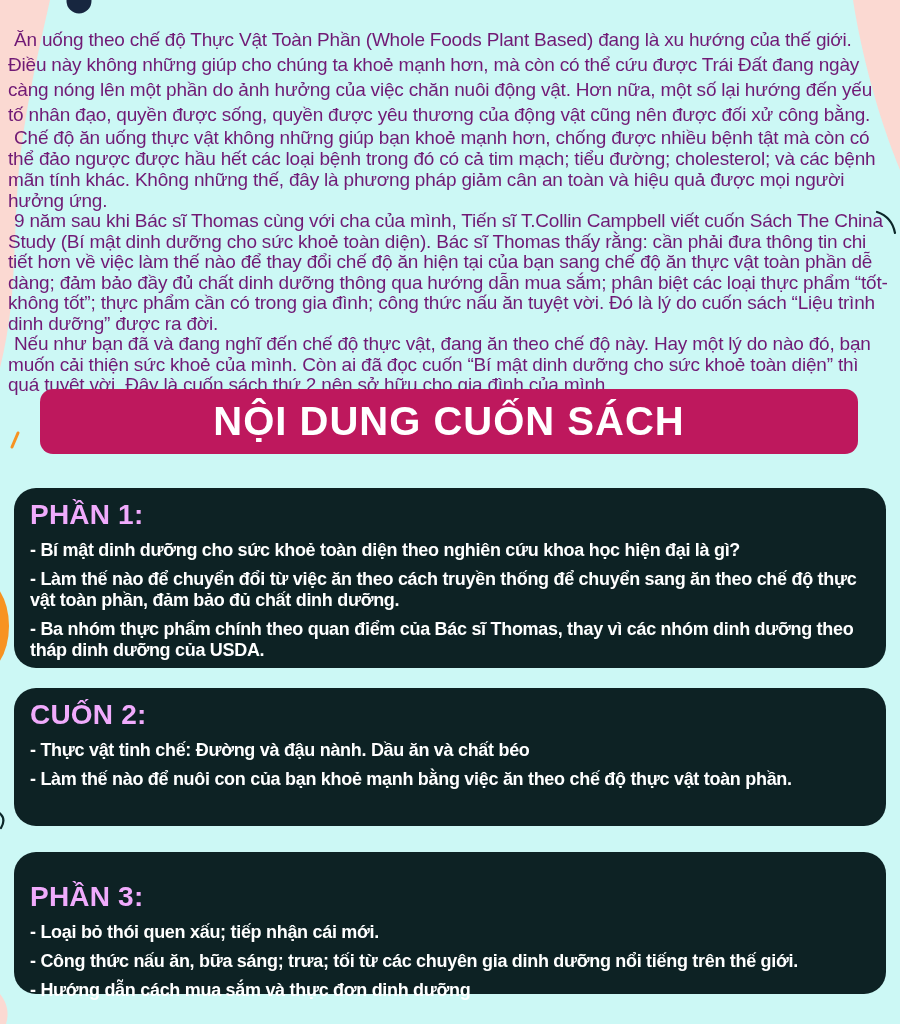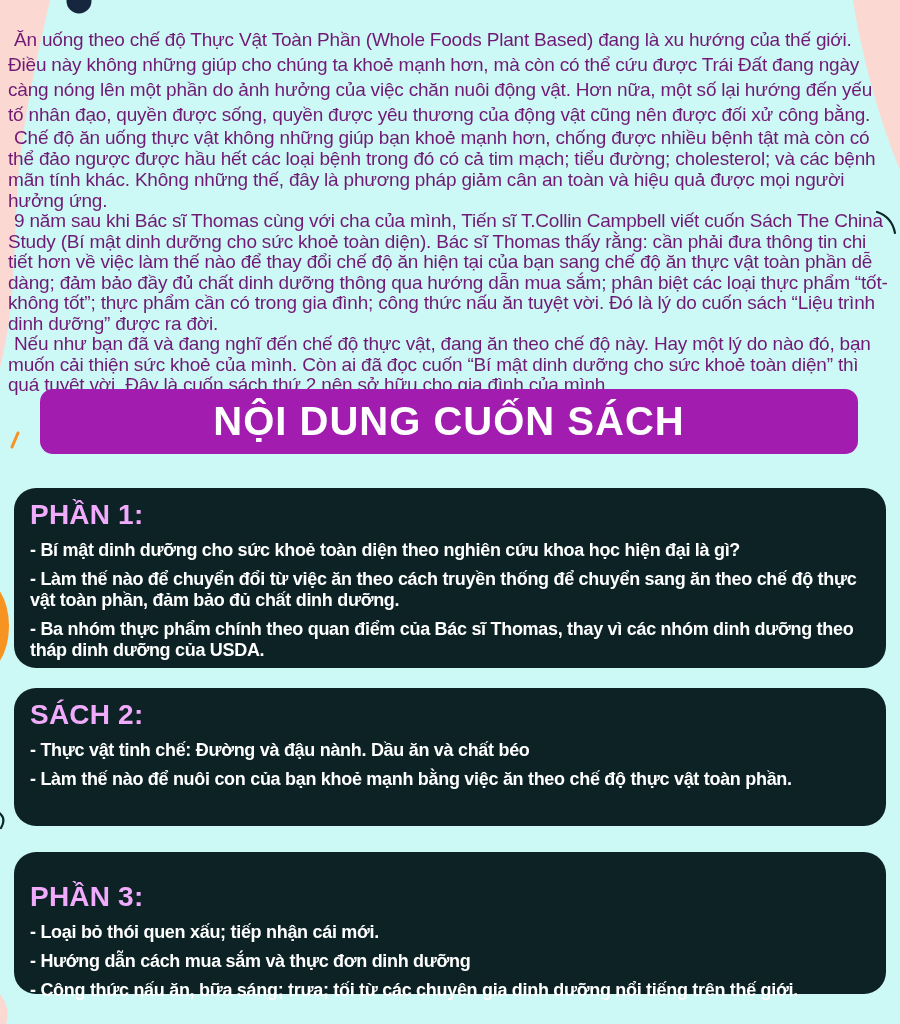--- a/index.html
+++ b/index.html
@@ -23,21 +23,21 @@
     font-size:19px;letter-spacing:-0.2px;
   }
   .intro p{margin:0;text-indent:6px;}
   .p1{line-height:25px;margin-bottom:0px;}
   .p2{line-height:21px;margin-bottom:5px;}
   .p3{line-height:20.5px;margin-bottom:5px;}
   .p4{line-height:20.5px;}
 
   .banner{
     position:absolute;left:40px;top:389px;width:818px;height:65px;
-    background:#a21caf;border-radius:13px;
+    background:#be185d;border-radius:13px;
     display:flex;align-items:center;justify-content:center;
   }
   .banner span{
     color:#ffffff;font-size:40px;font-weight:700;letter-spacing:1px;
     white-space:nowrap;
   }
 
   .card{
     position:absolute;left:14px;width:872px;
     background:#0d2224;border-radius:22px;
@@ -86,26 +86,26 @@
     </div>
 
     <div class="card card1">
       <h2>PHẦN 1:</h2>
       <p class="bullet">- Bí mật dinh dưỡng cho sức khoẻ toàn diện theo nghiên cứu khoa học hiện đại là gì?</p>
       <p class="bullet">- Làm thế nào để chuyển đổi từ việc ăn theo cách truyền thống để chuyển sang ăn theo chế độ thực vật toàn phần, đảm bảo đủ chất dinh dưỡng.</p>
       <p class="bullet">- Ba nhóm thực phẩm chính theo quan điểm của Bác sĩ Thomas, thay vì các nhóm dinh dưỡng theo tháp dinh dưỡng của USDA.</p>
     </div>
 
     <div class="card card2">
-      <h2>SÁCH 2:</h2>
+      <h2>CUỐN 2:</h2>
       <p class="bullet">- Thực vật tinh chế: Đường và đậu nành. Dầu ăn và chất béo</p>
       <p class="bullet">- Làm thế nào để nuôi con của bạn khoẻ mạnh bằng việc ăn theo chế độ thực vật toàn phần.</p>
     </div>
 
     <div class="card card3">
       <h2>PHẦN 3:</h2>
       <p class="bullet">- Loại bỏ thói quen xấu; tiếp nhận cái mới.</p>
+      <p class="bullet">- Công thức nấu ăn, bữa sáng; trưa; tối từ các chuyên gia dinh dưỡng nổi tiếng trên thế giới.</p>
       <p class="bullet">- Hướng dẫn cách mua sắm và thực đơn dinh dưỡng</p>
-      <p class="bullet">- Công thức nấu ăn, bữa sáng; trưa; tối từ các chuyên gia dinh dưỡng nổi tiếng trên thế giới.</p>
     </div>
 
   </div>
 </div>
 
 </body></html>

